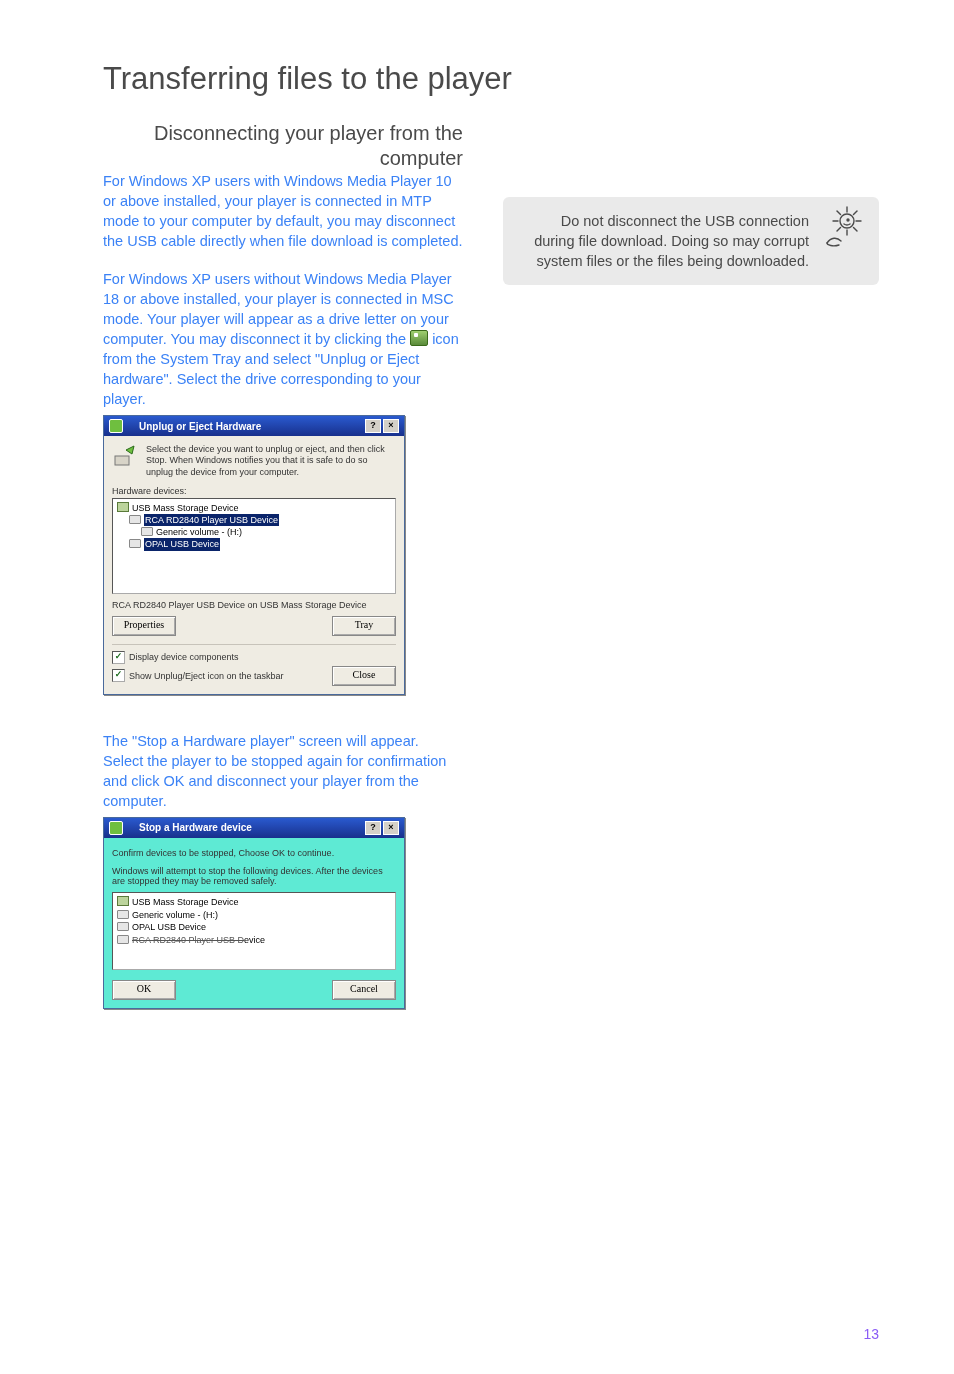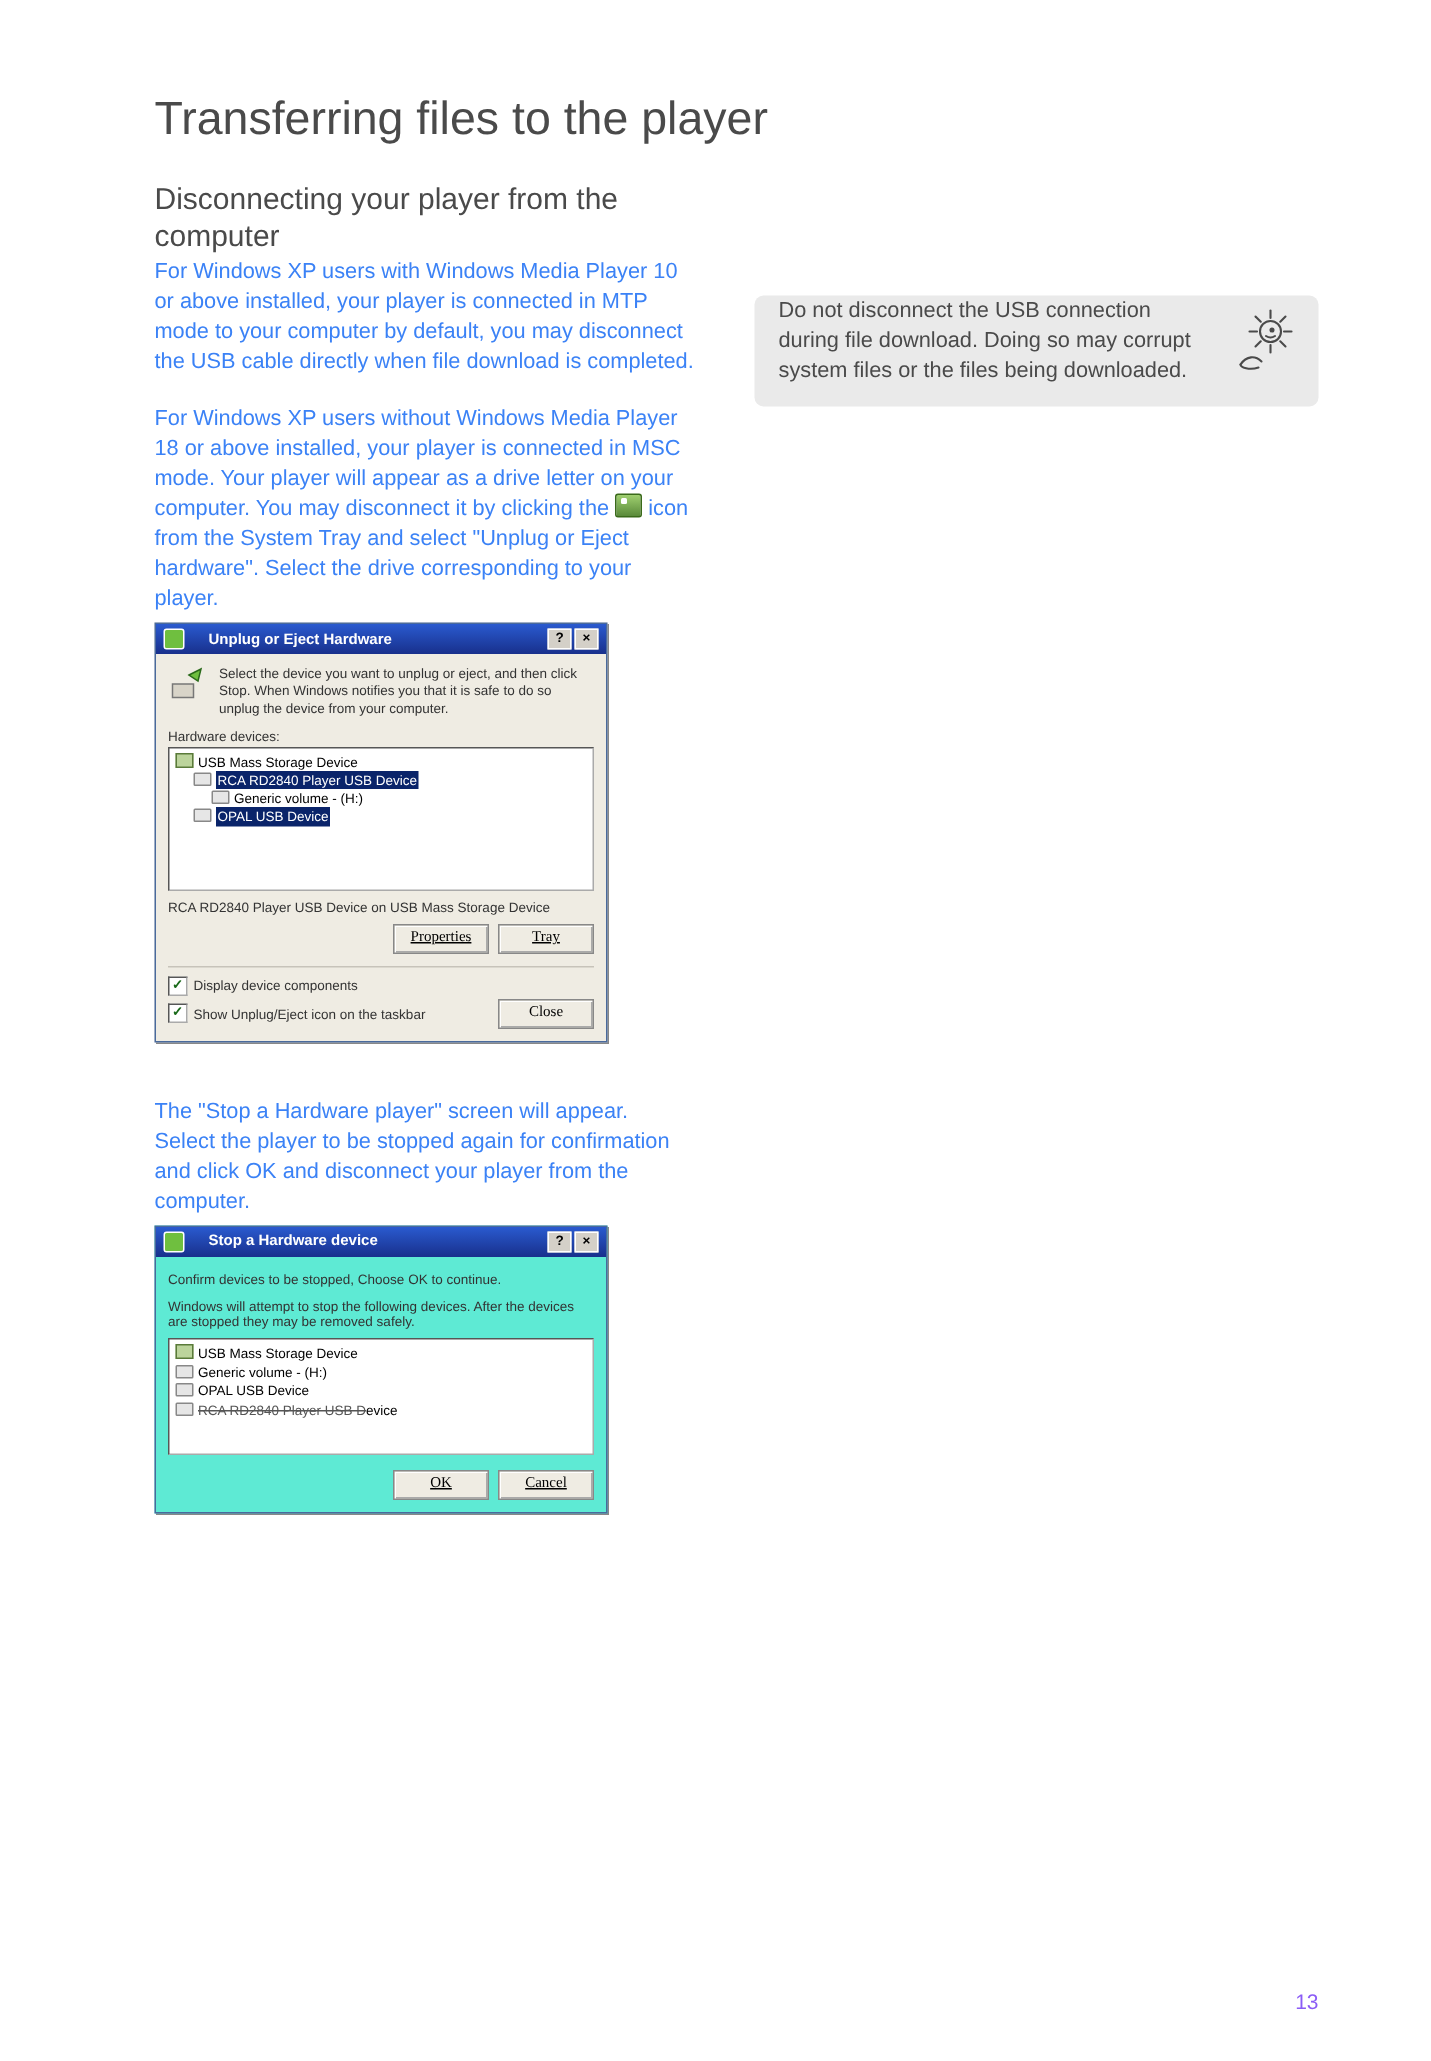--- a/index.html
+++ b/index.html
@@ -36,38 +36,40 @@
     color: #4a4a4a;
     margin: 0 0 24px 0;
     line-height: 1.2;
   }
   h2.section-title {
     font-size: 20px;
     font-weight: normal;
     color: #4a4a4a;
     margin: 0 0 0 0;
     line-height: 1.25;
+    text-align: right;
   }
   .body-text {
     font-size: 14.5px;
     line-height: 1.38;
     color: #3b82f6;
     margin: 0;
   }
   .para-gap {
     height: 18px;
   }
   .note-box {
     background: #eaeaea;
     border-radius: 6px;
-    padding: 0 70px 14px 16px;
+    padding: 14px 70px 14px 16px;
     position: relative;
     font-size: 14.5px;
     line-height: 1.38;
     color: #4a4a4a;
+    text-align: right;
   }
   .note-icon {
     position: absolute;
     right: 10px;
     top: 6px;
     width: 48px;
     height: 48px;
   }
   .tray-icon {
     display: inline-block;
@@ -198,24 +200,23 @@
     margin-right:3px;
     vertical-align:-1px;
   }
   .status-line {
     font-size: 9px;
     color: #333;
     margin: 6px 0 6px 0;
   }
   .btn-row {
     display: flex;
-    justify-content: flex-end;
+    justify-content: space-between;
     gap: 6px;
     margin-bottom: 8px;
-    text-decoration: underline;
   }
   .win-push {
     width: 62px;
     height: 18px;
     background: #efece3;
     border: 1px solid #888;
     box-shadow: inset 1px 1px 0 #fff, inset -1px -1px 0 #aaa;
     font-size: 10px;
     text-align: center;
     line-height: 16px;

